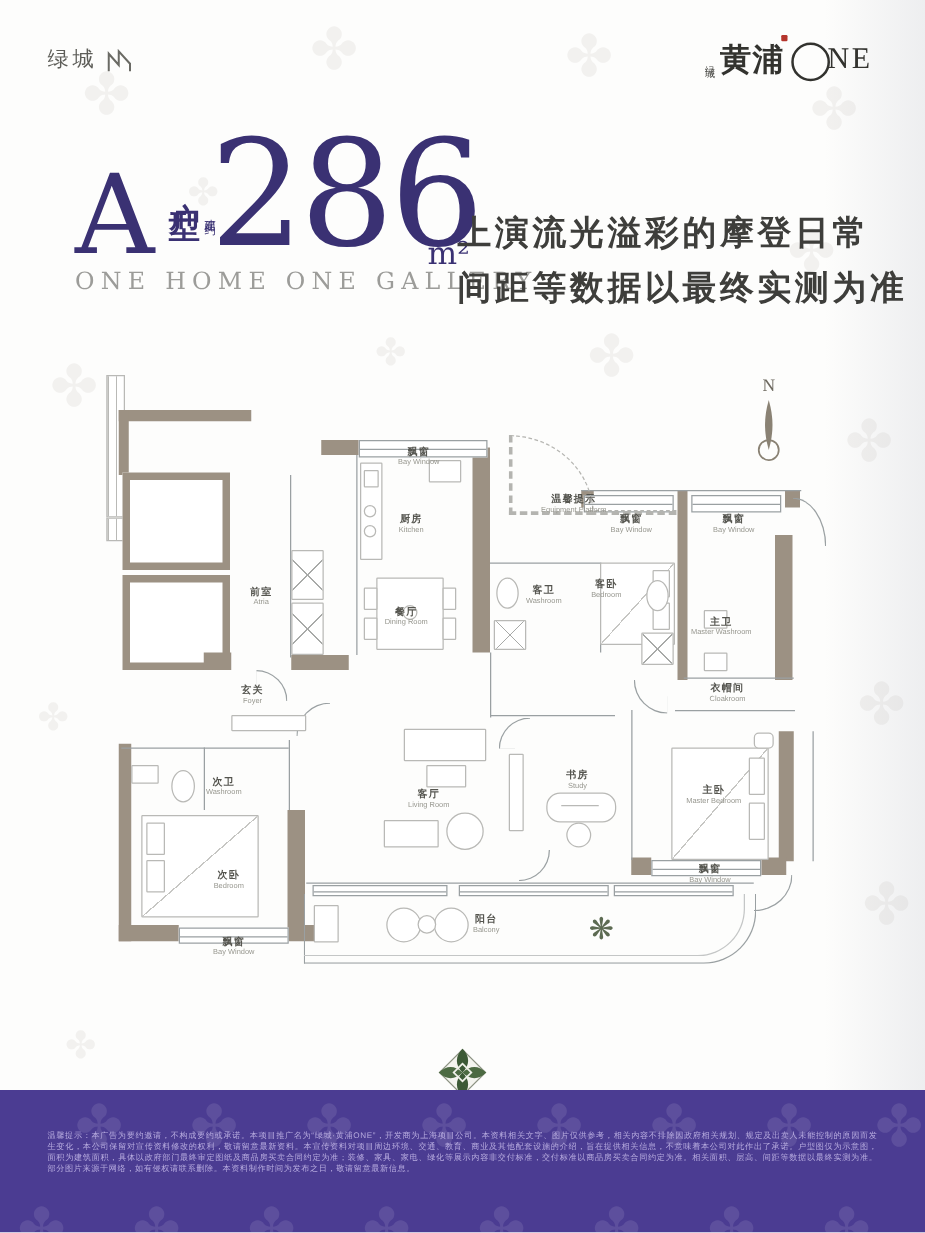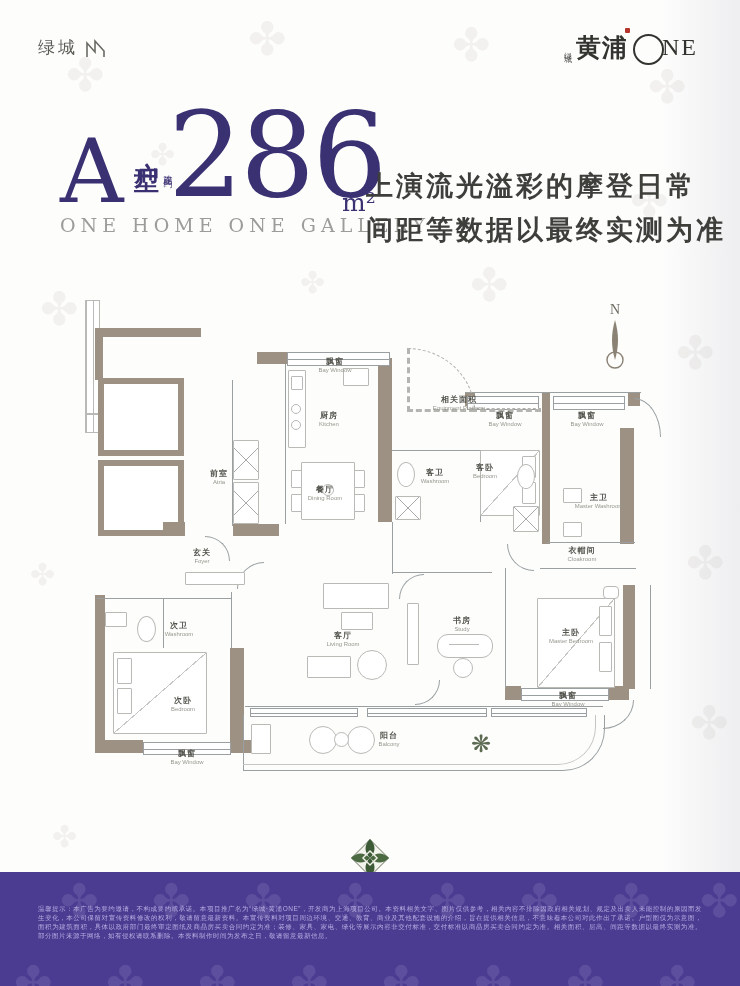--- a/index.html
+++ b/index.html
@@ -232,38 +232,38 @@
   <div class="f" style="left:514px;top:306px;width:11px;height:28px"></div>
   <div class="f" style="left:514px;top:342px;width:11px;height:28px"></div>
   <div class="f" style="left:518px;top:286px;width:14px;height:11px;border-radius:4px"></div>
 
   <div class="f" style="left:166px;top:424px;width:18px;height:28px"></div>
   <div class="f round" style="left:224px;top:426px;width:26px;height:26px"></div>
   <div class="f round" style="left:262px;top:426px;width:26px;height:26px"></div>
   <div class="f round" style="left:249px;top:432px;width:13px;height:13px"></div>
   <div class="plant" style="left:386px;top:432px">❋</div>
 
-  <div class="rl" style="left:134px;top:178px">
+  <div class="rl" style="left:124px;top:178px">
       <b>前室</b>
       <i>Atria</i>
     </div>
   <div class="rl" style="left:117px;top:257px">
       <b>玄关</b>
       <i>Foyer</i>
     </div>
   <div class="rl" style="left:244px;top:120px">
       <b>厨房</b>
       <i>Kitchen</i>
     </div>
   <div class="rl" style="left:250px;top:66px">
       <b>飘窗</b>
       <i>Bay Window</i>
     </div>
   <div class="rl" style="left:374px;top:104px">
-      <b>相关面积</b>
+      <b>温馨提示</b>
       <i>Equipment Platform</i>
     </div>
   <div class="rl" style="left:350px;top:177px">
       <b>客卫</b>
       <i>Washroom</i>
     </div>
   <div class="rl" style="left:240px;top:194px">
       <b>餐厅</b>
       <i>Dining Room</i>
     </div>
@@ -272,21 +272,21 @@
       <i>Bay Window</i>
     </div>
   <div class="rl" style="left:400px;top:172px">
       <b>客卧</b>
       <i>Bedroom</i>
     </div>
   <div class="rl" style="left:502px;top:120px">
       <b>飘窗</b>
       <i>Bay Window</i>
     </div>
-  <div class="rl" style="left:514px;top:202px">
+  <div class="rl" style="left:492px;top:202px">
       <b>主卫</b>
       <i>Master Washroom</i>
     </div>
   <div class="rl" style="left:497px;top:255px">
       <b>衣帽间</b>
       <i>Cloakroom</i>
     </div>
   <div class="rl" style="left:94px;top:330px">
       <b>次卫</b>
       <i>Washroom</i>

